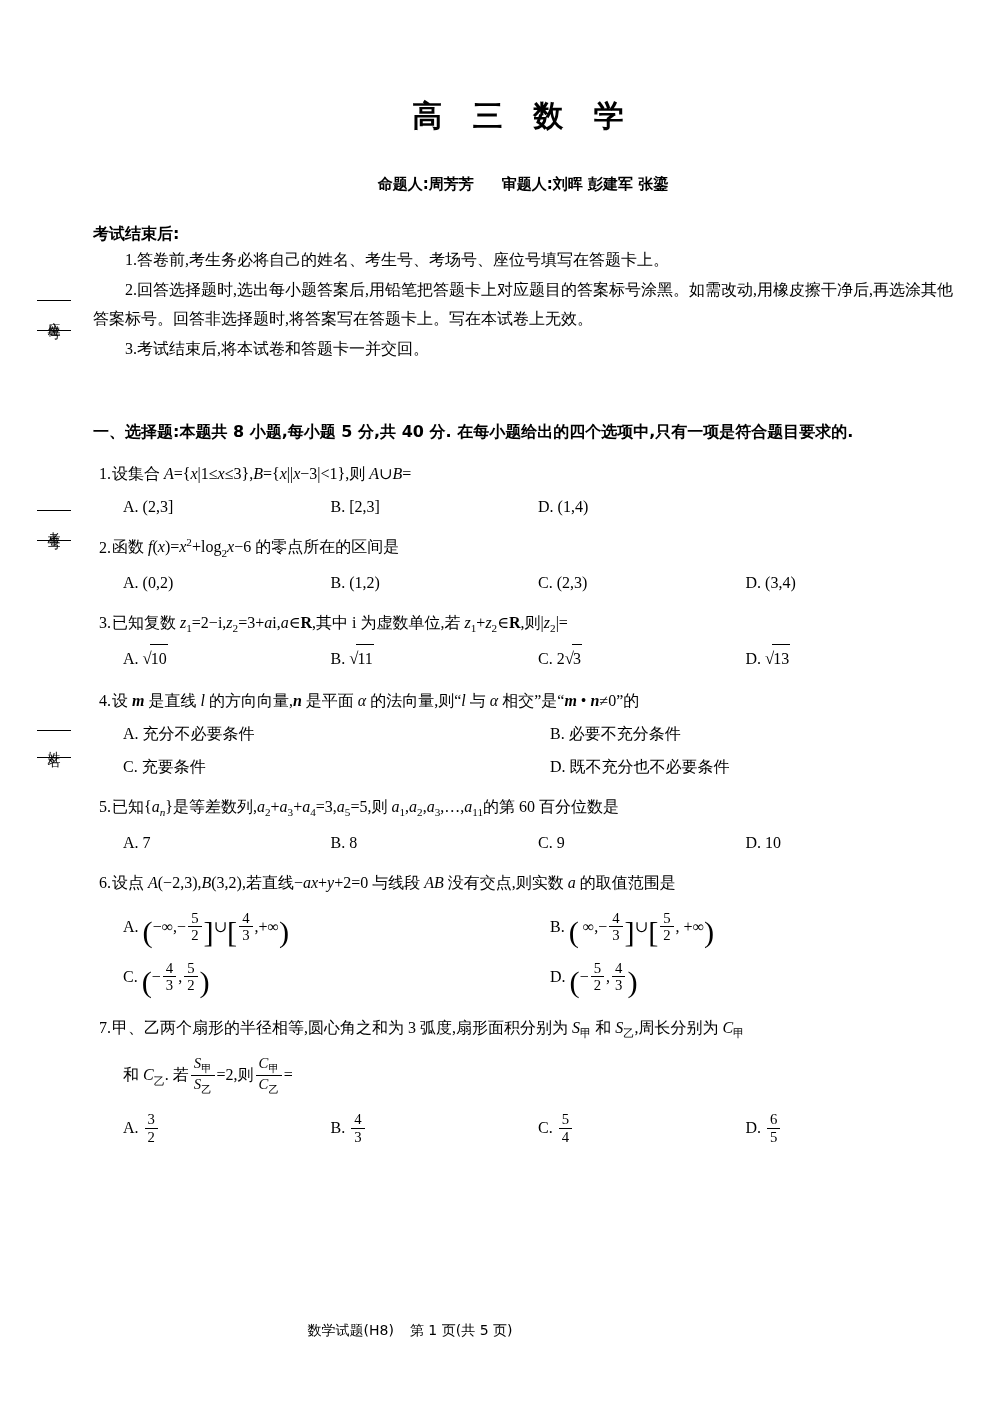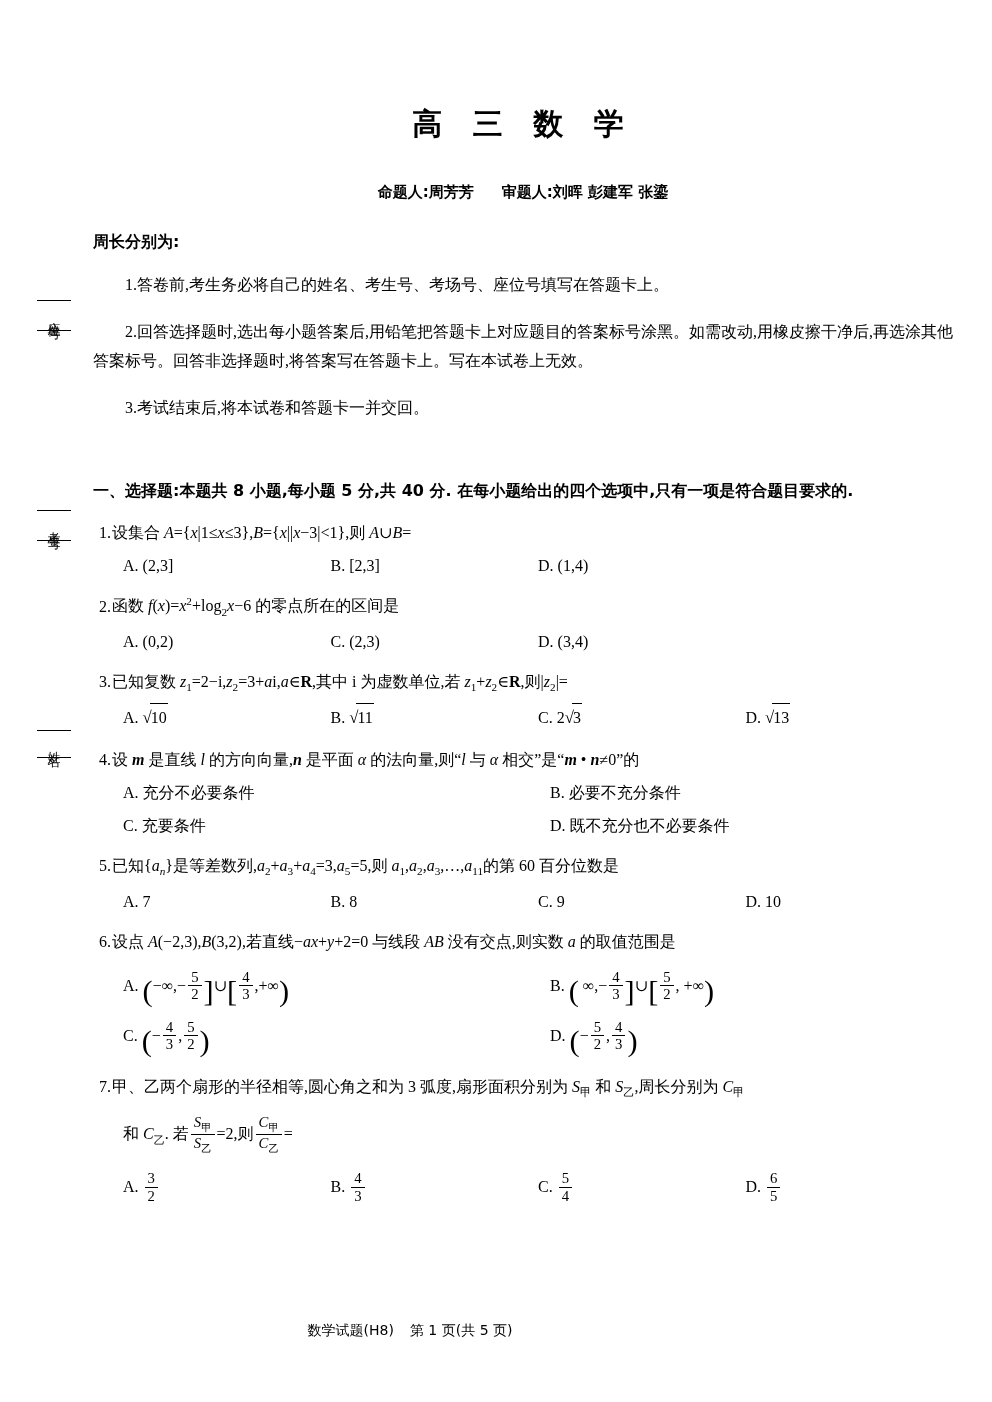--- a/index.html
+++ b/index.html
@@ -53,21 +53,21 @@
     margin: 0 auto;
   }
   .side-block.seat { top: 20px; }
   .side-block.exam { top: 230px; }
   .side-block.name { top: 450px; }
 
   
   .content {
     position: absolute;
     left: 93px;
-    top: 8px;
+    top: 0;
     width: 860px;
   }
 
   .doc-title {
     text-align: center;
     font-size: 30px;
     font-weight: bold;
     letter-spacing: 10px;
     margin-top: 96px;
     font-family: "DejaVu Sans", "Liberation Sans", sans-serif;
@@ -83,21 +83,21 @@
 
   .notice-title {
     font-size: 16px;
     font-weight: bold;
     margin-top: 30px;
     font-family: "DejaVu Sans", "Liberation Sans", sans-serif;
   }
   .notice-item {
     font-size: 16px;
     line-height: 1.85;
-    margin-top: 17px;
+    margin-top: 0;
     text-indent: 2em;
     text-align: justify;
   }
 
   .section-title {
     font-size: 16px;
     font-weight: bold;
     line-height: 1.85;
     margin-top: 54px;
     font-family: "DejaVu Sans", "Liberation Sans", sans-serif;
@@ -208,21 +208,21 @@
   </div>
 
   <div class="content">
 
     <div class="doc-title">高 三 数 学</div>
 
     <div class="byline">
       <span>命题人:</span><span>周芳芳</span><span class="gap"></span><span>审题人:</span><span>刘晖  彭建军  张鎏</span>
     </div>
 
-    <div class="notice-title">周长分别为:</div>
+    <div class="notice-title">考试结束后:</div>
     <div class="notice-item">1.答卷前,考生务必将自己的姓名、考生号、考场号、座位号填写在答题卡上。</div>
     <div class="notice-item">2.回答选择题时,选出每小题答案后,用铅笔把答题卡上对应题目的答案标号涂黑。如需改动,用橡皮擦干净后,再选涂其他答案标号。回答非选择题时,将答案写在答题卡上。写在本试卷上无效。</div>
     <div class="notice-item">3.考试结束后,将本试卷和答题卡一并交回。</div>
 
     <div class="section-title">一、选择题:本题共 8 小题,每小题 5 分,共 40 分. 在每小题给出的四个选项中,只有一项是符合题目要求的.</div>
 
     <div class="q">
       <div class="q-stem">
         <span class="num">1.</span>设集合 <i class="v">A</i>={<i class="v">x</i>|1≤<i class="v">x</i>≤3},<i class="v">B</i>={<i class="v">x</i>||<i class="v">x</i>−3|&lt;1},则 <i class="v">A</i>∪<i class="v">B</i>=
       </div>
@@ -232,20 +232,21 @@
         <div class="opt">D. (1,4)</div>
       </div>
     </div>
 
     <div class="q">
       <div class="q-stem">
         <span class="num">2.</span>函数 <i class="v">f</i>(<i class="v">x</i>)=<i class="v">x</i><sup>2</sup>+log<sub>2</sub><i class="v">x</i>−6 的零点所在的区间是
       </div>
       <div class="opts cols4">
         <div class="opt">A. (0,2)</div>
+        <div class="opt">B. (1,2)</div>
         <div class="opt">C. (2,3)</div>
         <div class="opt">D. (3,4)</div>
       </div>
     </div>
 
     <div class="q">
       <div class="q-stem">
         <span class="num">3.</span>已知复数 <i class="v">z</i><sub>1</sub>=2−i,<i class="v">z</i><sub>2</sub>=3+<i class="v">a</i>i,<i class="v">a</i>∈<b>R</b>,其中 i 为虚数单位,若 <i class="v">z</i><sub>1</sub>+<i class="v">z</i><sub>2</sub>∈<b>R</b>,则|<i class="v">z</i><sub>2</sub>|=
       </div>
       <div class="opts cols4">

